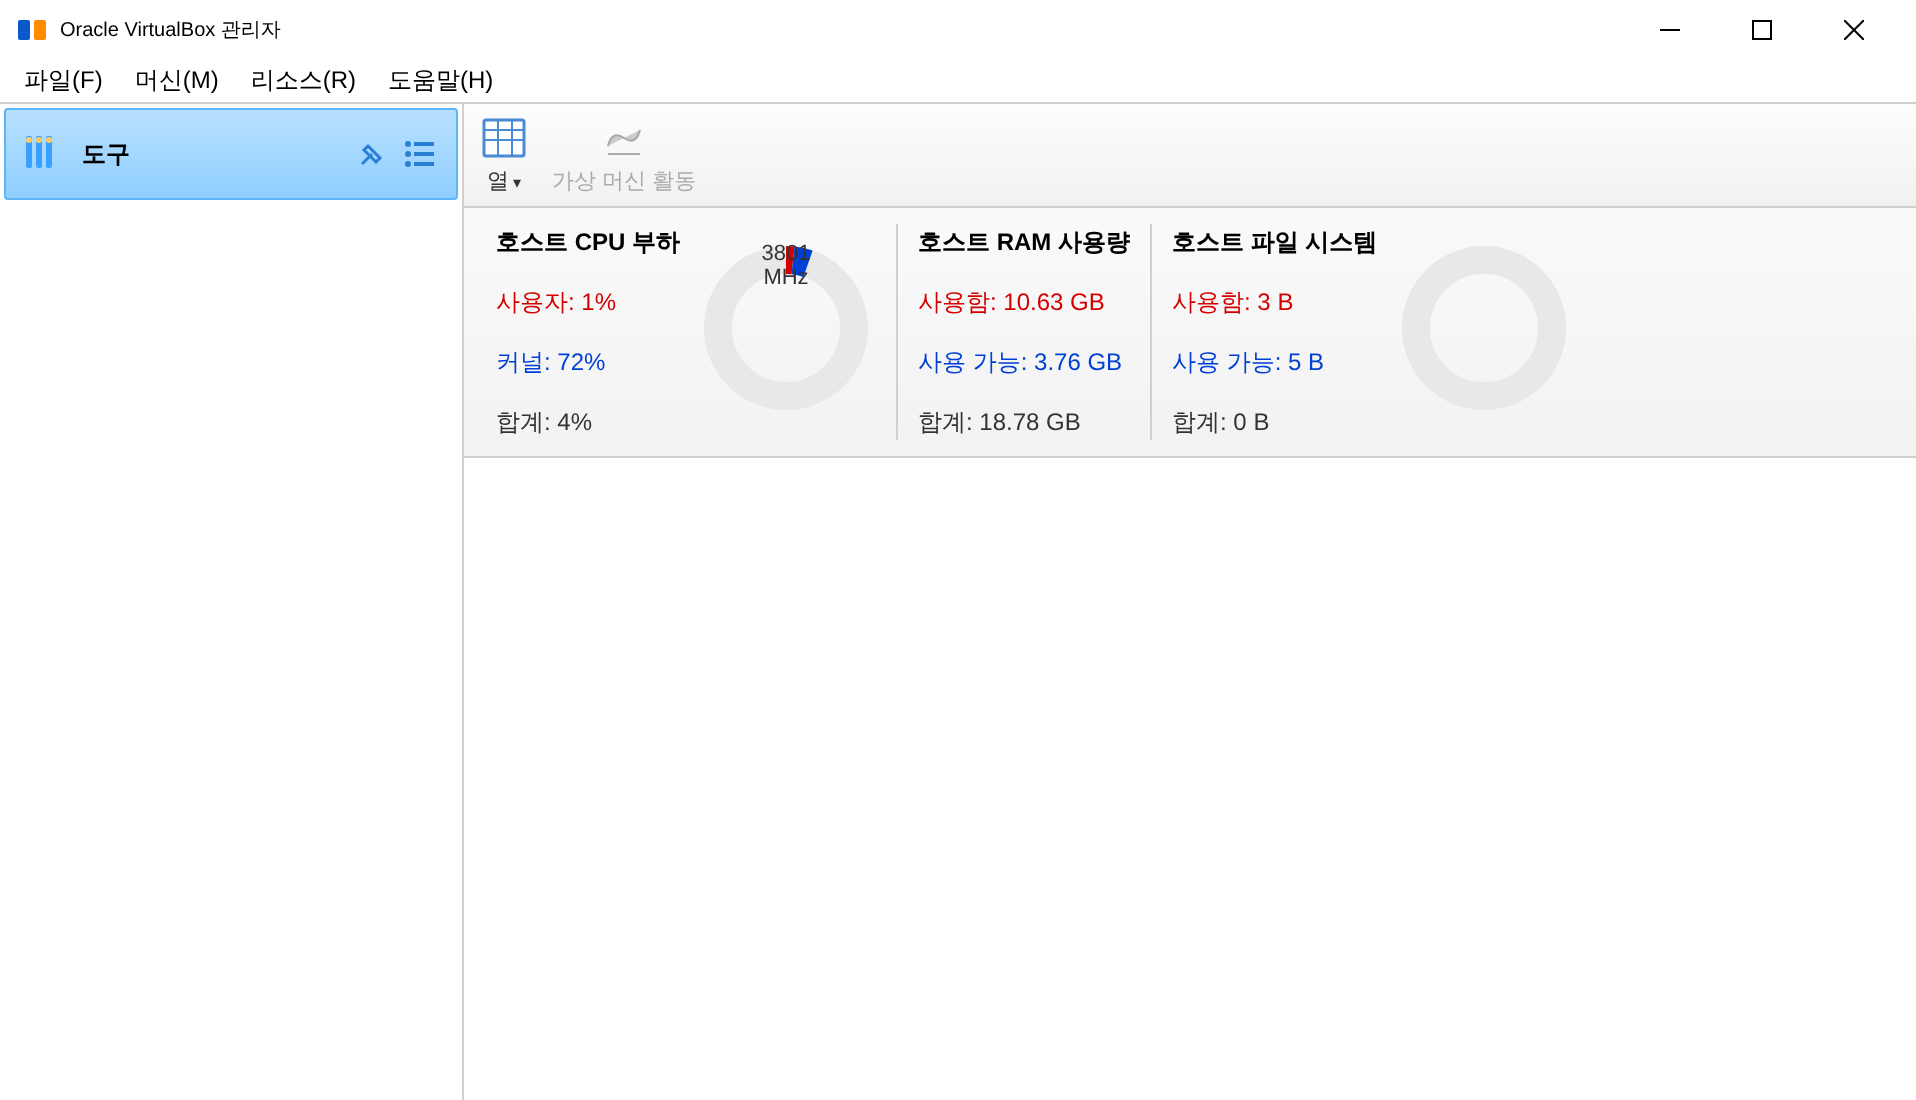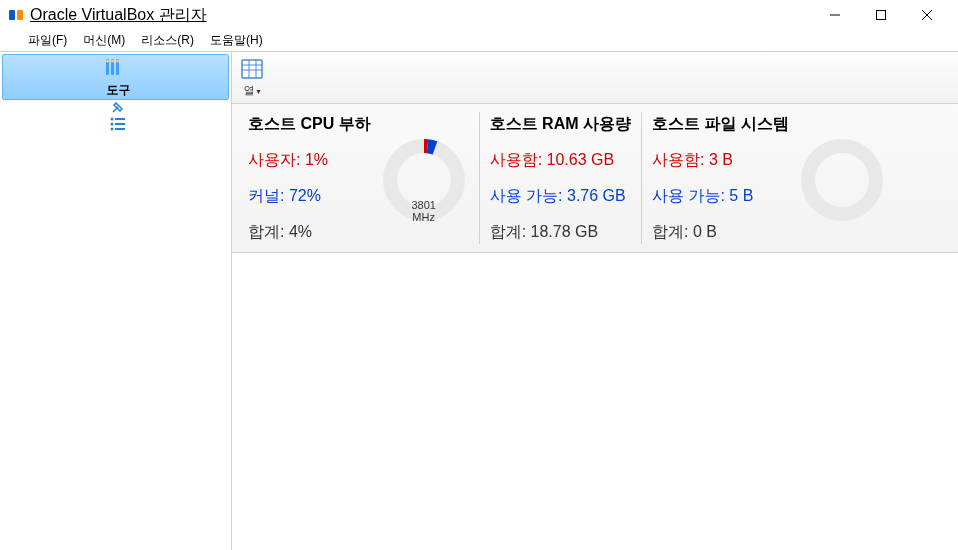--- a/index.html
+++ b/index.html
@@ -1,51 +1,51 @@
 <!DOCTYPE html>
 <html><head>
 <meta charset="utf-8">
 <style>
 * { box-sizing: border-box; margin: 0; padding: 0; }
 body { font-family: "Malgun Gothic", "Segoe UI", sans-serif; font-size: 12px; background: #fff; width: 958px; height: 550px; overflow: hidden; }
 
 .titlebar { height: 30px; display: flex; align-items: center; padding: 0 8px; background: #fff; }
 .titlebar-icon { width: 16px; height: 16px; margin-right: 6px; }
-.titlebar-title { flex: 1; font-size: 16px; color: #000; text-decoration: underline; }
+.titlebar-title { flex: 1; font-size: 10px; color: #000; }
 .win-controls { display: flex; gap: 0; }
 .win-btn { width: 46px; height: 30px; display: flex; align-items: center; justify-content: center; font-size: 13px; cursor: default; }
 
-.menubar { height: 22px; display: flex; align-items: center; padding: 0 20px; border-bottom: 1px solid #d0d0d0; }
+.menubar { height: 22px; display: flex; align-items: center; padding: 0 4px; border-bottom: 1px solid #d0d0d0; }
 .menu-item { padding: 2px 8px; font-size: 12px; color: #000; cursor: default; }
 
 .main { display: flex; height: calc(550px - 30px - 22px); }
 
 .sidebar { width: 232px; background: #fff; border-right: 1px solid #d0d0d0; }
-.tools-row { height: 46px; background: linear-gradient(#b8e0ff, #8fcfff); border: 1px solid #5fb5f5; border-radius: 2px; margin: 2px; display: flex; align-items: center; padding: 0 8px; flex-direction: column; }
+.tools-row { height: 46px; background: linear-gradient(#b8e0ff, #8fcfff); border: 1px solid #5fb5f5; border-radius: 2px; margin: 2px; display: flex; align-items: center; padding: 0 8px; }
 .tools-label { font-weight: bold; margin-left: 6px; flex: 1; color: #000; font-size: 12px; }
 .pin-icon, .list-icon { width: 20px; height: 20px; margin-left: 4px; display: flex; align-items: center; justify-content: center; }
 
 .content { flex: 1; display: flex; flex-direction: column; background: #fff; }
 
 .toolbar { height: 52px; background: linear-gradient(#fdfdfd, #f1f1f1); border-bottom: 1px solid #d0d0d0; display: flex; align-items: center; padding: 4px 8px; gap: 12px; }
 .tb-item { display: flex; flex-direction: column; align-items: center; cursor: default; }
 .tb-icon { width: 24px; height: 24px; display: flex; align-items: center; justify-content: center; }
 .tb-label { font-size: 11px; margin-top: 2px; color: #333; }
 .tb-label.disabled { color: #aaa; }
 .tb-label .caret { font-size: 8px; margin-left: 2px; }
 
 .stats-panel { display: flex; background: linear-gradient(#fafafa, #f2f2f2); border-bottom: 1px solid #d0d0d0; padding: 8px 6px; }
 .stat-block { display: flex; align-items: center; padding: 0 10px; border-right: 1px solid #d0d0d0; }
 .stat-block:last-child { border-right: none; }
-.stat-info { font-size: 16px; line-height: 1.5; }
+.stat-info { font-size: 12px; line-height: 1.5; }
 .stat-title { font-weight: bold; color: #000; margin-bottom: 2px; }
 .stat-line.red { color: #d40000; }
 .stat-line.blue { color: #0040d4; }
 .stat-line { color: #333; margin-top: 12px; }
-.donut-wrap { width: 90px; height: 90px; display: flex; align-items: flex-end; justify-content: center; margin-left: 8px; position: relative; }
+.donut-wrap { width: 90px; height: 90px; display: flex; align-items: flex-start; justify-content: center; margin-left: 8px; position: relative; }
 .donut-text { position: absolute; text-align: center; font-size: 11px; color: #333; }
 
 .blank { flex: 1; background: #fff; }
 </style>
 </head>
 <body>
 
 <div class="titlebar">
   <span class="titlebar-icon">
     <svg viewBox="0 0 16 16" width="16" height="16">
@@ -120,20 +120,29 @@
           <svg width="24" height="24" viewBox="0 0 24 24">
               <rect x="2" y="3" width="20" height="18" fill="#fff" stroke="#4a8bd6" stroke-width="1.5" rx="1"></rect>
               <line x1="2" y1="8" x2="22" y2="8" stroke="#4a8bd6"></line>
               <line x1="2" y1="13" x2="22" y2="13" stroke="#4a8bd6"></line>
               <line x1="9" y1="3" x2="9" y2="21" stroke="#4a8bd6"></line>
               <line x1="16" y1="3" x2="16" y2="21" stroke="#4a8bd6"></line>
             </svg>
         </div>
         <div class="tb-label"><span>열</span><span class="caret">▾</span></div>
       </div>
+      <div class="tb-item">
+        <div class="tb-icon">
+          <svg width="24" height="24" viewBox="0 0 24 24">
+              <path d="M4 16 Q6 8 12 12 Q18 16 20 8" fill="#ccc" stroke="#aaa" stroke-width="1"></path>
+              <path d="M4 20 L20 20" stroke="#aaa"></path>
+            </svg>
+        </div>
+        <div class="tb-label disabled">가상 머신 활동</div>
+      </div>
     </div>
 
     <div class="stats-panel">
 
       <div class="stat-block">
         <div class="stat-info">
           <div class="stat-title">호스트 CPU 부하</div>
           <div class="stat-line red">사용자: 1%</div>
           <div class="stat-line blue">커널: 72%</div>
           <div class="stat-line">합계: 4%</div>

